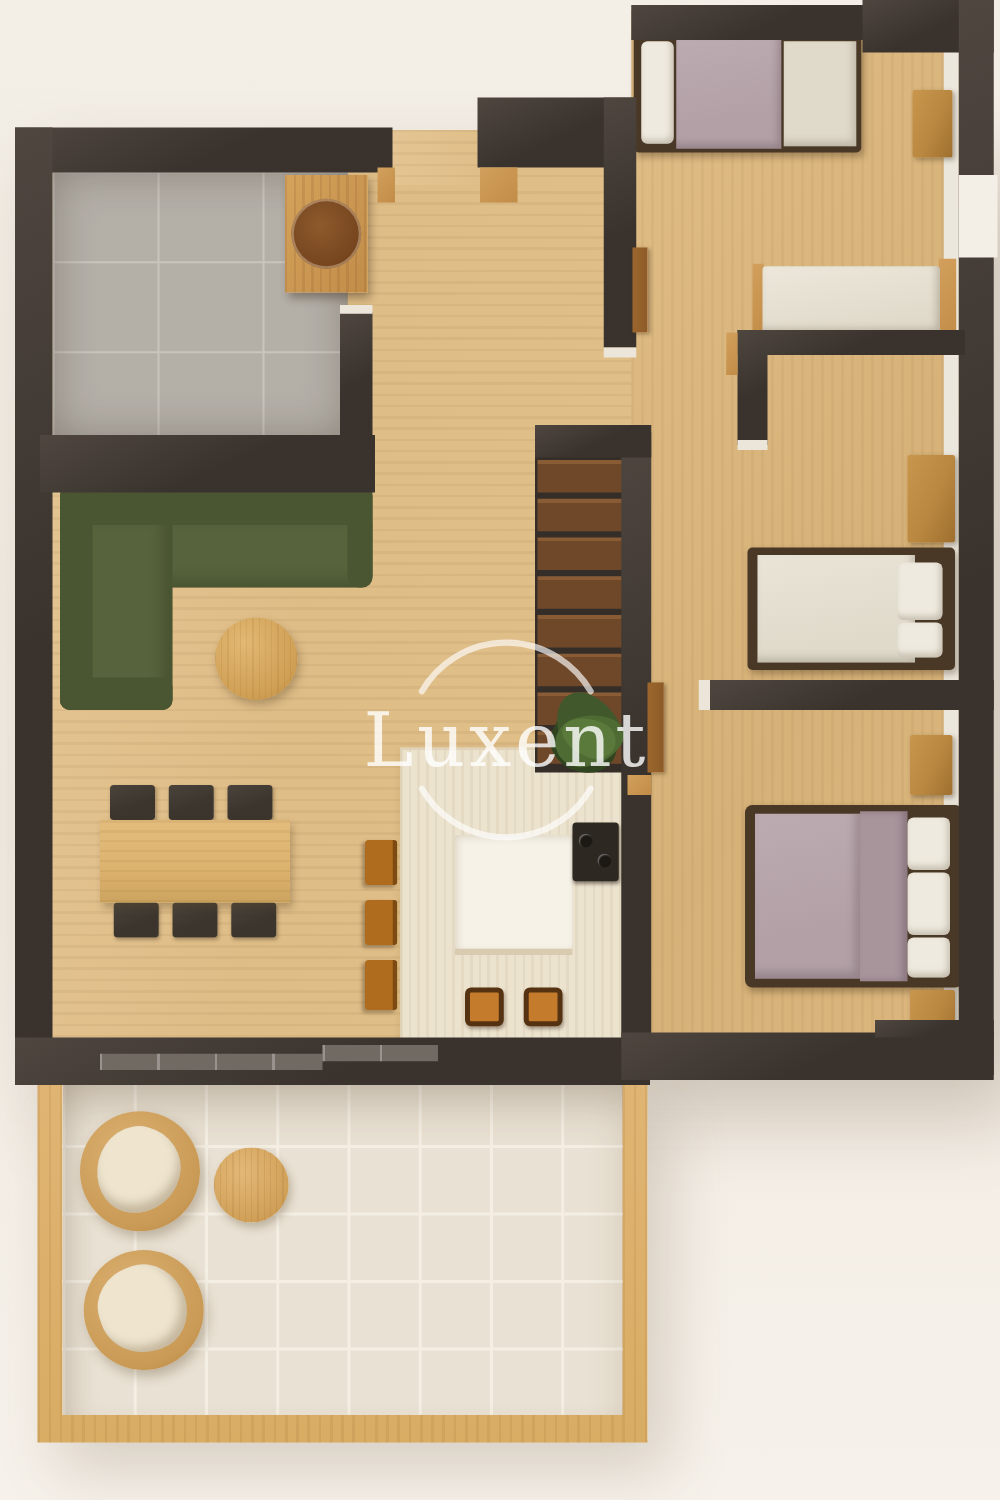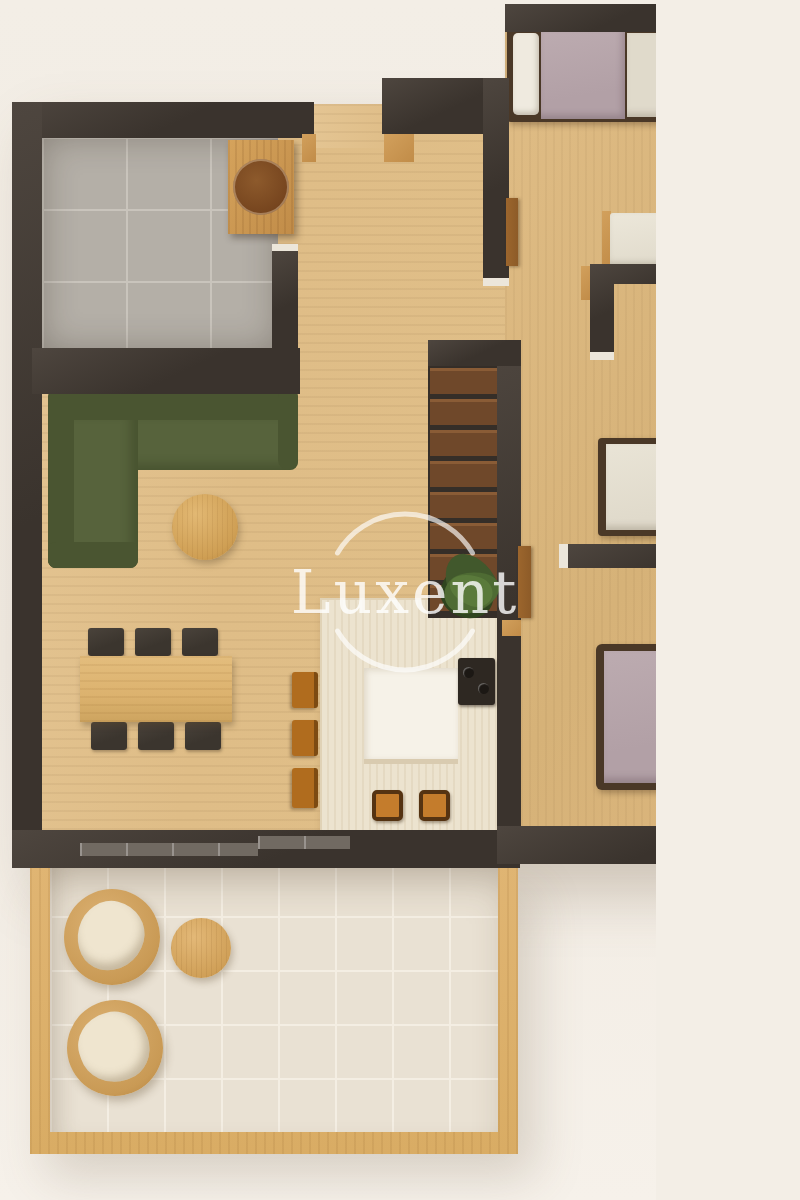--- a/index.html
+++ b/index.html
@@ -1,16 +1,16 @@
 <!DOCTYPE html>
 <html style="--bg: #f3eee6; --wall: #3a332d; --wallHi: #4e463f; --wood: #dfbd87; --woodDeep: #d6b278; --capWood: #c18c48; --capLight: #ece6da; --glass: #716a62; --bathTile: #b4afa7; --bathGrout: #c9c4bc; --counter: #ece3cf; --counterInner: #f6f2e8; --cooktop: #2e2822; --stool: #c47c2c; --barChair: #b06c1e; --sofa: #57633c; --sofaDark: #4a5531; --tableWood: #dcb26e; --chairDark: #3b352e; --tread: #6f482a; --treadHi: #8a5c36; --stairWell: #352e28; --plant: #41582c; --plantDark: #2f441f; --door: #8d5b28; --bedFrame: #4a3827; --mauve: #b2a0a6; --mauveDeep: #a8959c; --whiteBed: #e0dacb; --pillow: #efeadf; --nightstand: #b9873f; --terrTile: #e9e1d3; --terrGrout: #f4eee3; --frameWood: #d9ac64; --wicker: #c99a55; --wickerEdge: #b3813f; --cushion: #efe5cf; --stripLight: #ece7dc;"><head>
 <meta charset="utf-8">
 <style>
   html,body{margin:0;padding:0;background:#f3eee6;}
-  .stage{position:relative;width:656px;height:1200px;overflow:hidden;
+  .stage{position:relative;width:800px;height:1200px;overflow:hidden;
          background:linear-gradient(180deg,#f3eee6 0%,#f1ebe2 55%,#f6f1ea 100%);
          font-family:"DejaVu Serif",serif;}
   .abs{position:absolute;box-sizing:border-box;}
   .wall{background:linear-gradient(155deg,var(--wallHi) 0%,var(--wall) 55%);}
   .wood-floor{background:
       repeating-linear-gradient(180deg,rgba(110,80,45,.07) 0 2px,rgba(255,255,255,0) 2px 9px),
       linear-gradient(100deg,#e4c593 0%,var(--wood) 45%,#e0bf88 100%);}
   .wood-floor2{background:
       repeating-linear-gradient(90deg,rgba(110,80,45,.06) 0 2px,rgba(255,255,255,0) 2px 8px),
       linear-gradient(120deg,#e0bd86 0%,var(--woodDeep) 60%,#dcb67d 100%);}

